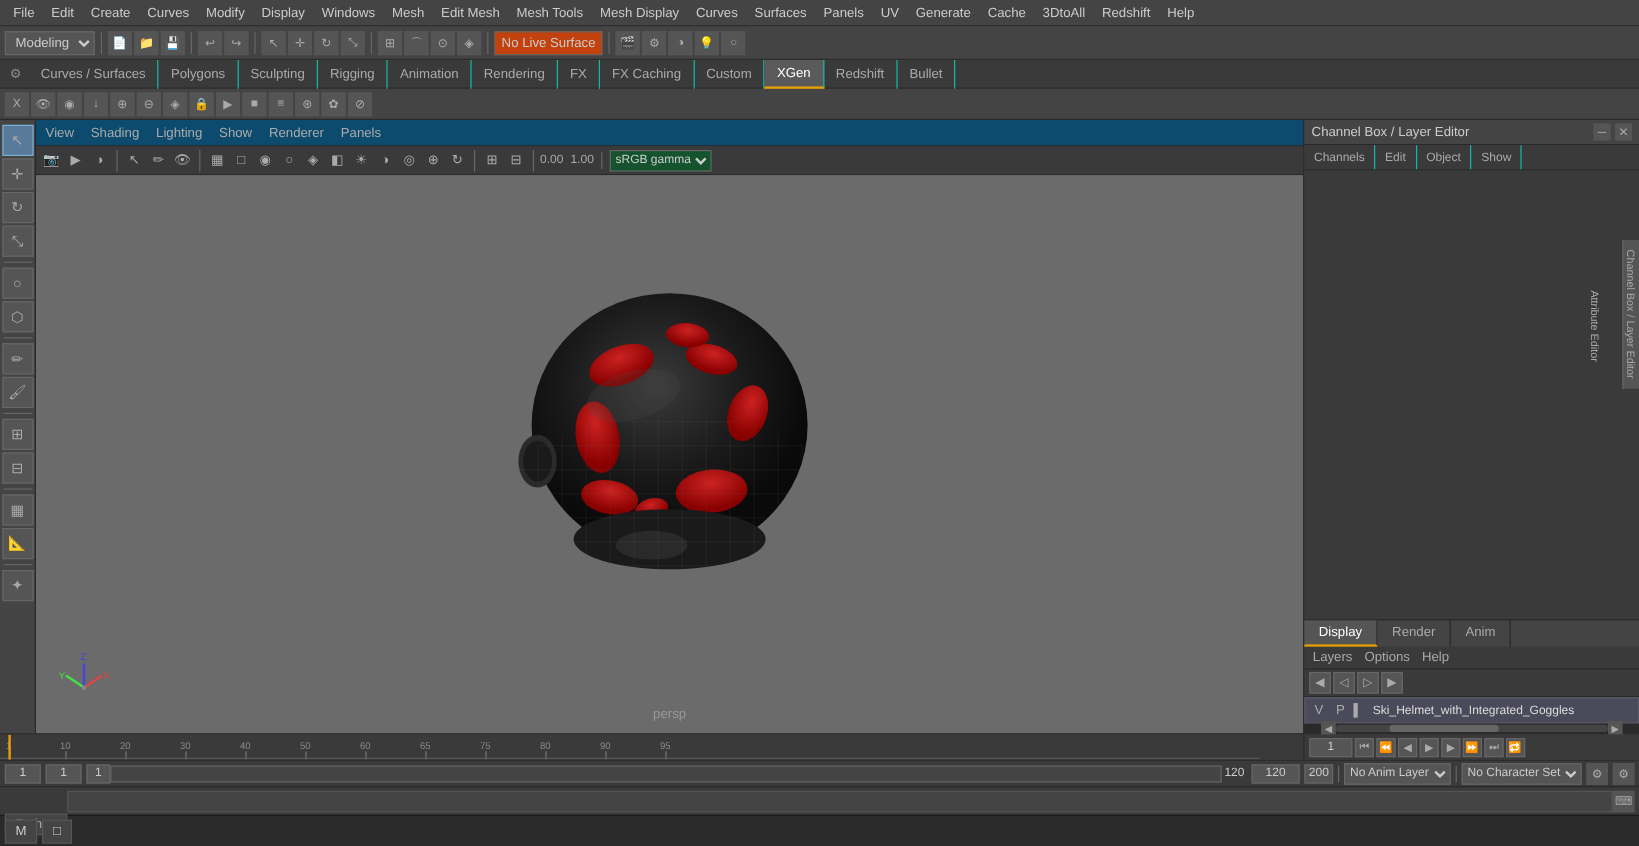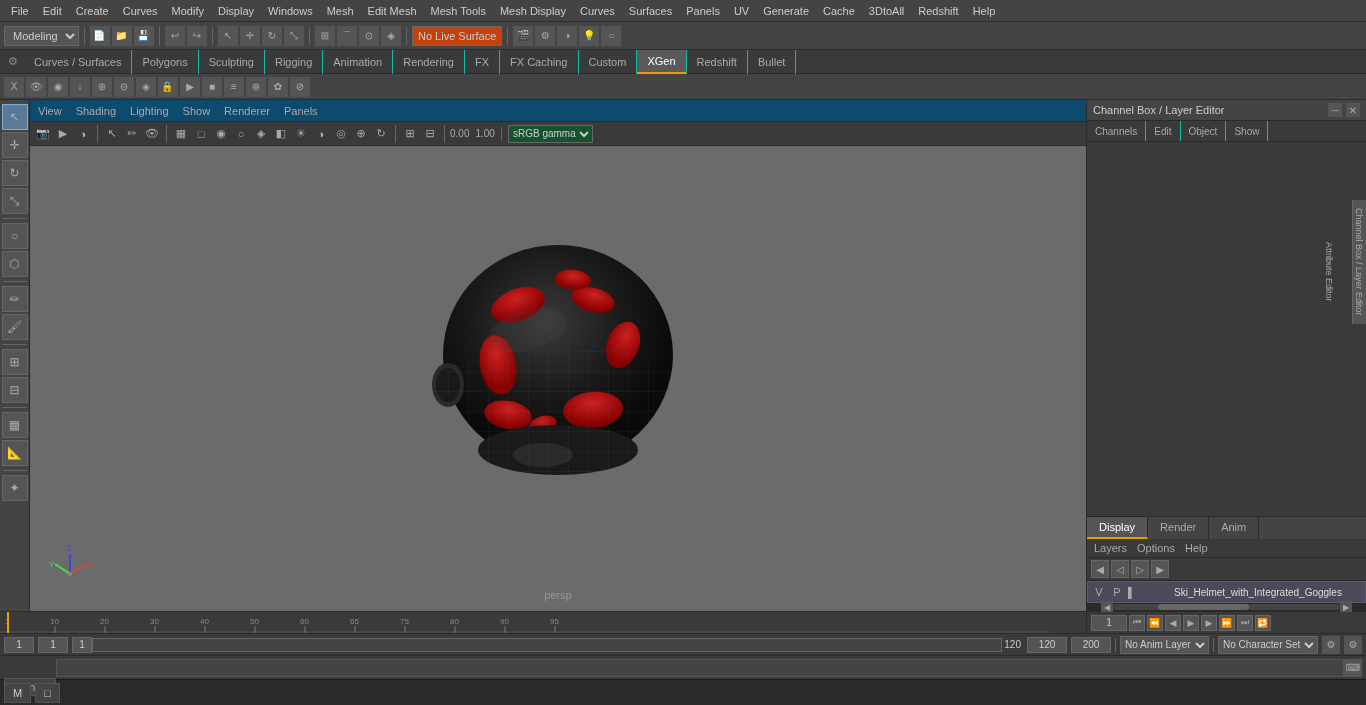--- a/index.html
+++ b/index.html
@@ -762,21 +762,21 @@
       <div class="layers-tb-btn">◀</div>
       <div class="layers-tb-btn">◁</div>
       <div class="layers-tb-btn">▷</div>
       <div class="layers-tb-btn">▶</div>
     </div>
 
     <div id="layer-row">
       <span class="layer-v">V</span>
       <span class="layer-p">P</span>
       <span style="width:12px;font-size:10px;color:#aaa;">▌</span>
-      <span style="font-size:10px;color:#ddd;flex:1;overflow:hidden;text-overflow:ellipsis;white-space:nowrap;margin-left:30px;">Ski_Helmet_with_Integrated_Goggles</span>
+      <span style="font-size:10px;color:#ddd;flex:1;overflow:hidden;text-overflow:ellipsis;white-space:nowrap;">Ski_Helmet_with_Integrated_Goggles</span>
     </div>
 
     <div id="right-scrollbar">
       <div class="tb-icon-btn" style="width:12px;height:12px;font-size:8px;">◀</div>
       <div class="scrollbar-track">
         <div class="scrollbar-thumb"></div>
       </div>
       <div class="tb-icon-btn" style="width:12px;height:12px;font-size:8px;">▶</div>
     </div>
   </div>
@@ -833,21 +833,21 @@
   <input class="bb-input" style="width: 30px;" value="1">
   <input class="bb-input" style="width: 30px;" value="1">
   <div style="display:flex;align-items:center;flex:1;gap:0;">
     <input class="bb-input" style="width: 20px;" value="1">
     <div style="flex:1;height:14px;background:#555;border:1px solid #666;position:relative;">
       <div style="position:absolute;left:0;top:0;width:100%;height:100%;background:#444;"></div>
     </div>
     <span style="font-size:10px;color:#ccc;padding:0 2px;">120</span>
   </div>
   <input class="bb-input" style="width: 40px;" value="120">
-  <input class="bb-input" style="width: 40px;" value="200">
+  <input class="bb-input" style="width: 24px;" value="200">
   <div style="width:1px;height:14px;background:#666;"></div>
   <select class="bb-select">
     <option>No Anim Layer</option>
   </select>
   <div style="width:1px;height:14px;background:#666;"></div>
   <select class="bb-select">
     <option>No Character Set</option>
   </select>
   <div class="tb-icon-btn" style="width:18px;height:18px;">⚙</div>
   <div class="tb-icon-btn" style="width:18px;height:18px;">⚙</div>

